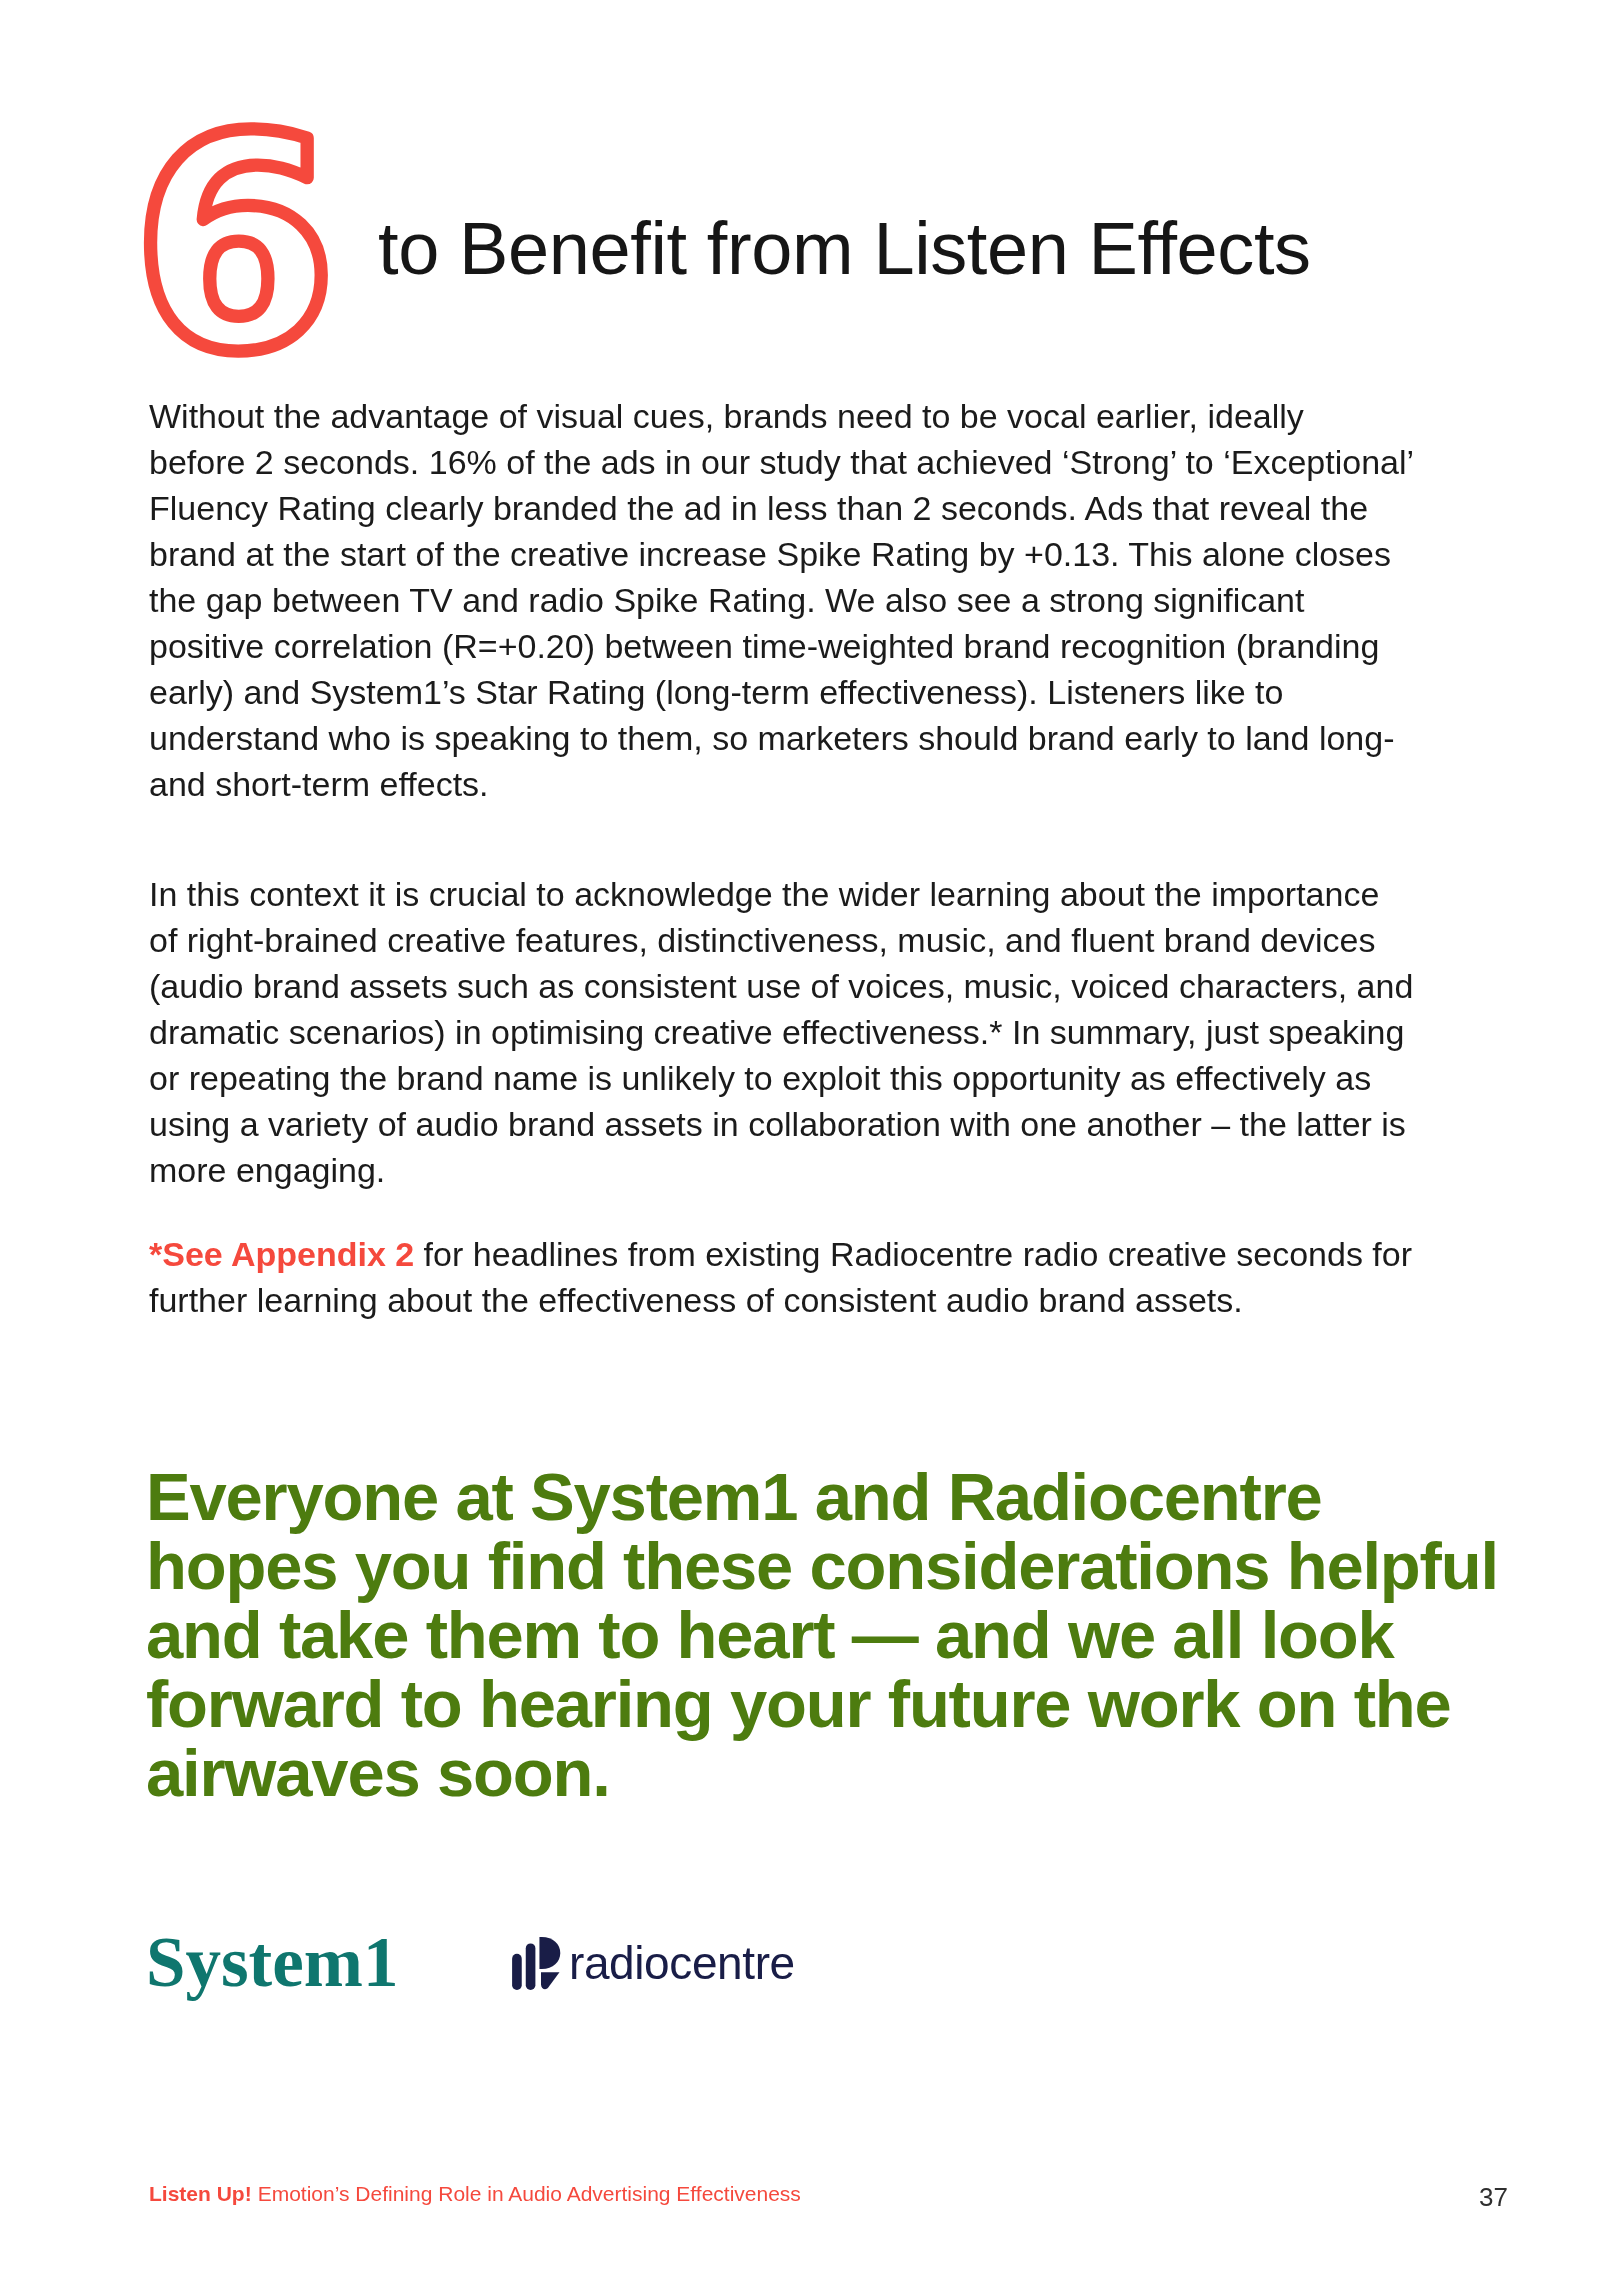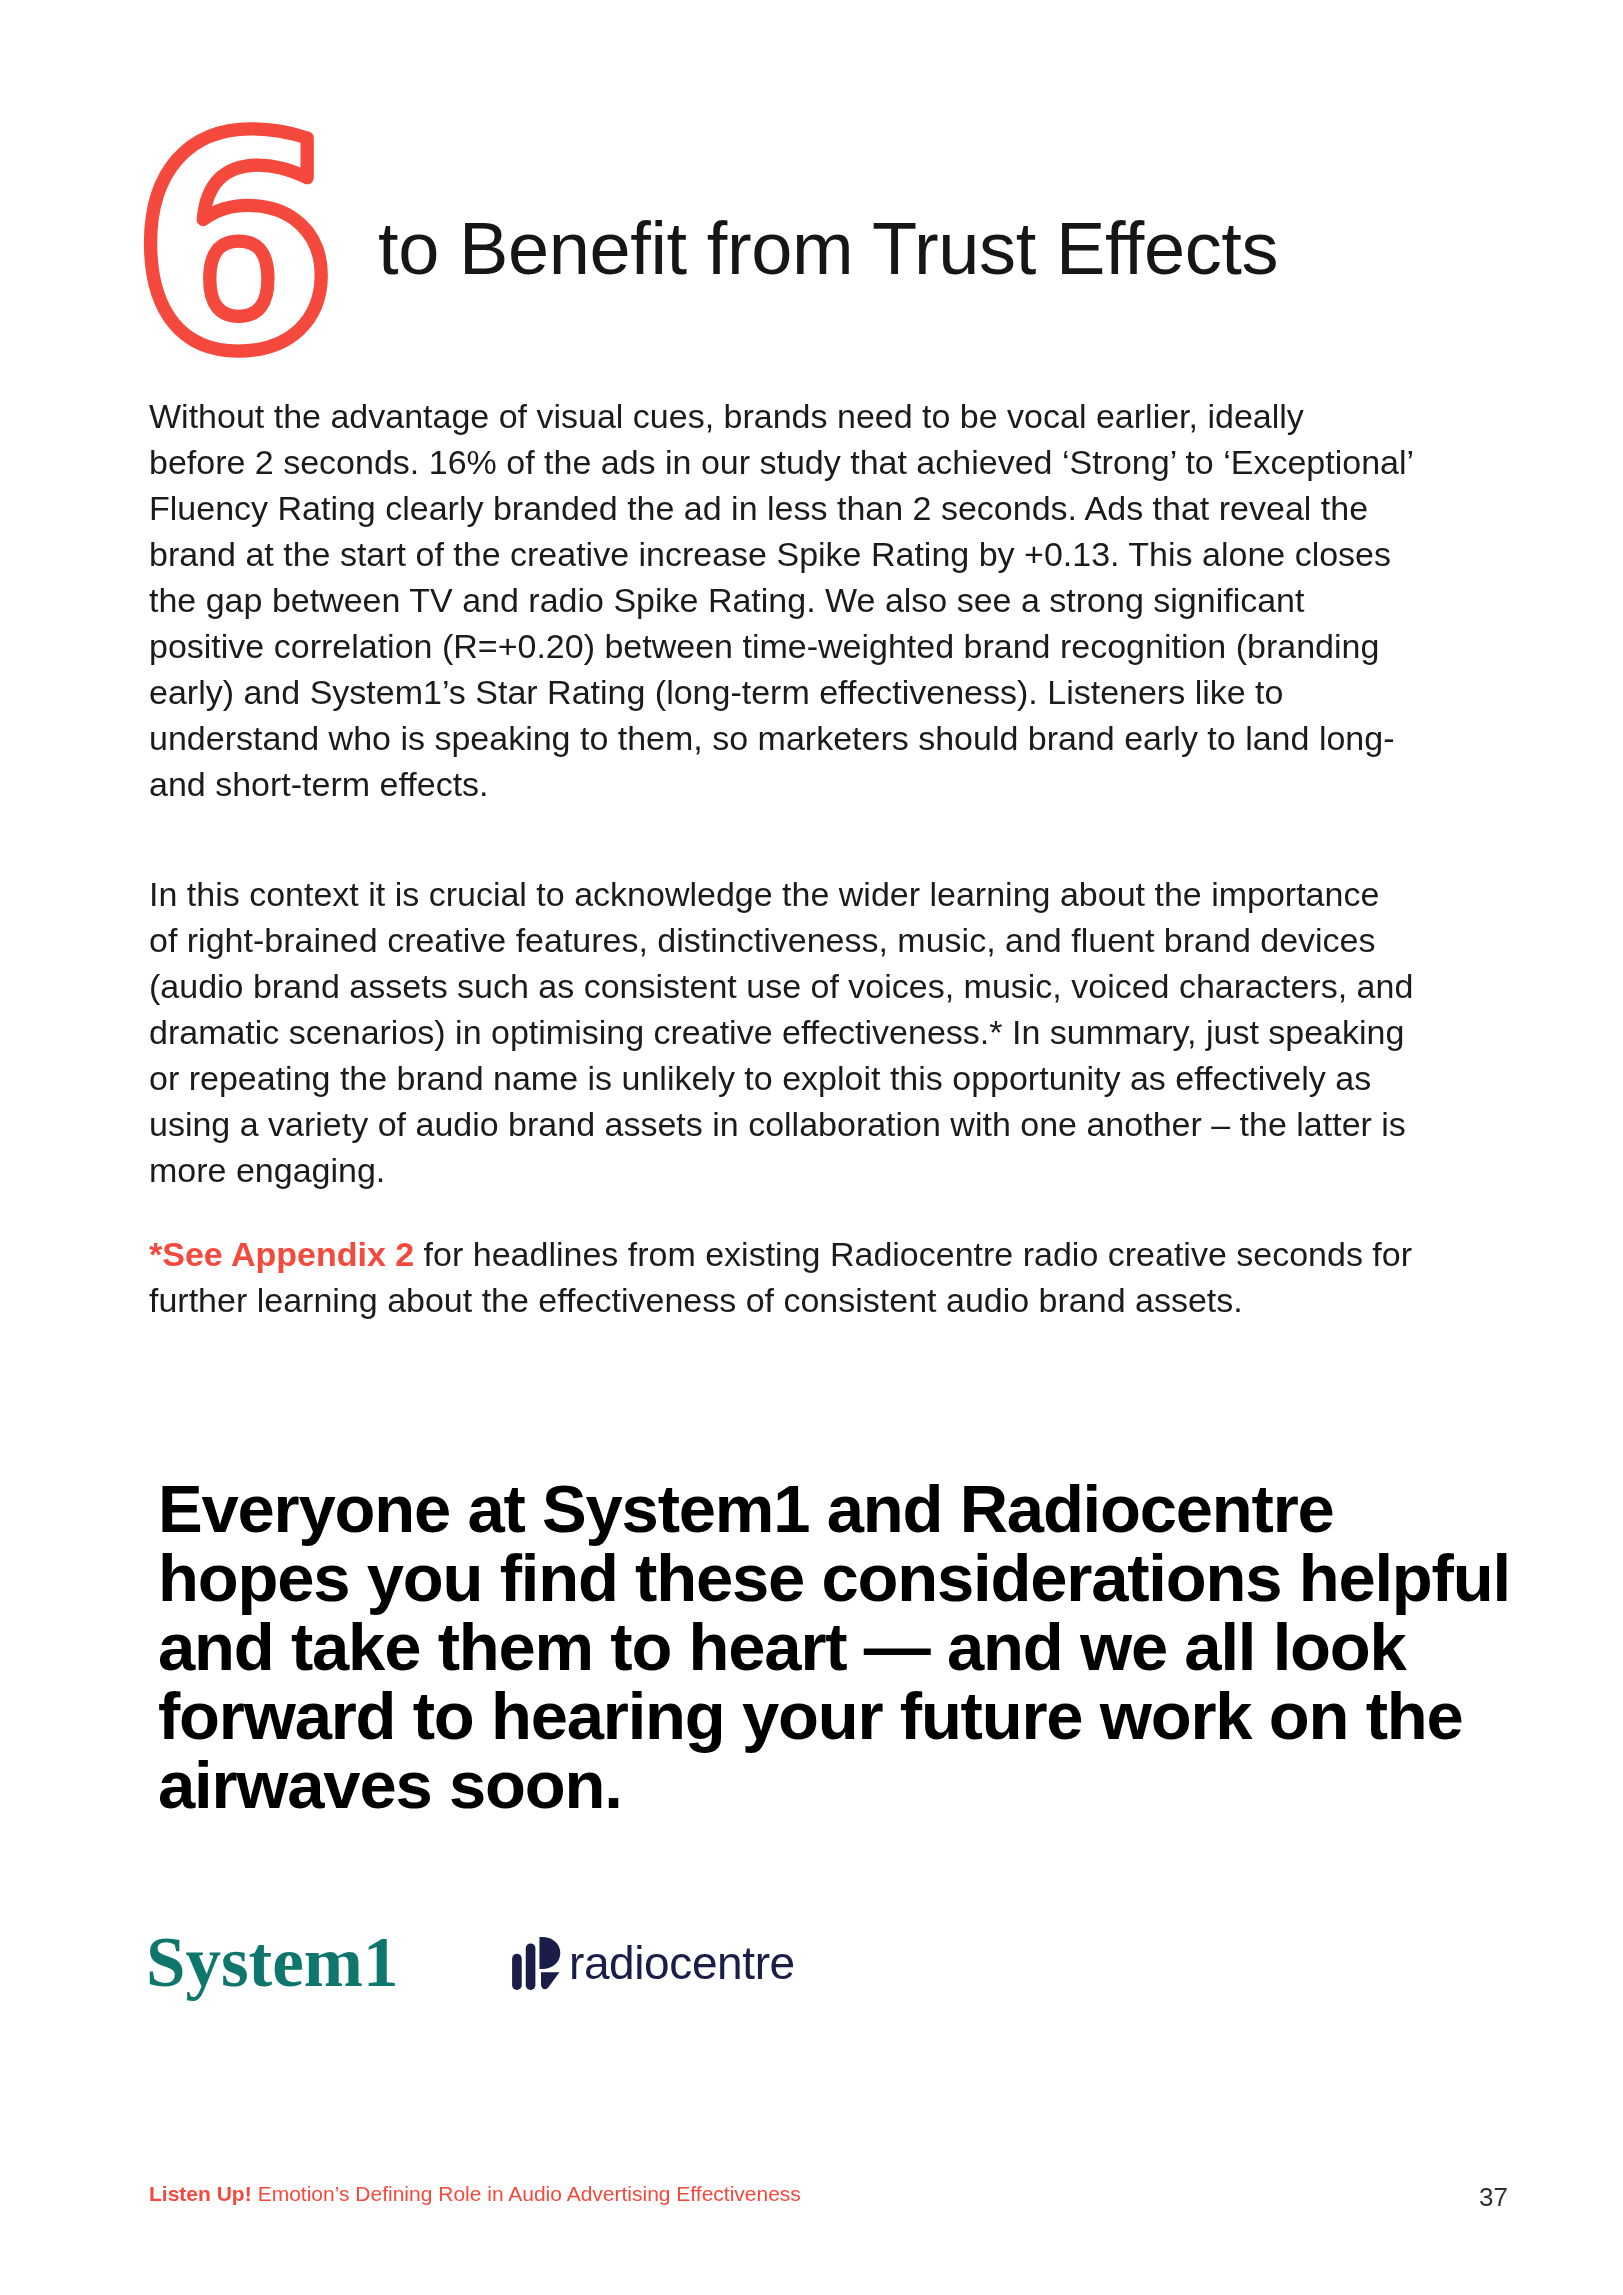--- a/index.html
+++ b/index.html
@@ -69,26 +69,26 @@
     color: #F5493D;
     font-weight: 700;
   }
 
   
   .closing-statement {
     position: absolute;
     left: 146px;
     top: 1462px;
     width: 1414px;
-    margin: 12px;
+    margin: 0;
     font-size: 67px;
     line-height: 69px;
     font-weight: 800;
     letter-spacing: -1.2px;
-    color: #000000;
+    color: #4d7c0f;
     white-space: pre-line;
   }
 
   
   .system1-logo {
     position: absolute;
     left: 146px;
     top: 1922px;
     font-family: "Liberation Serif", serif;
     font-weight: 700;
@@ -139,21 +139,21 @@
 </head>
 <body>
 
 <div class="page">
 
   <svg class="numeral-svg" viewBox="0 0 330 390" aria-hidden="true">
     <text x="8" y="330">6</text>
   </svg>
 
   <div class="chapter-title">
-    <div class="light-line">to Benefit from Trust Effects</div>
+    <div class="light-line">to Benefit from Listen Effects</div>
   </div>
 
   <p class="body-paragraph p1">Without the advantage of visual cues, brands need to be vocal earlier, ideally
 before 2 seconds. 16% of the ads in our study that achieved ‘Strong’ to ‘Exceptional’
 Fluency Rating clearly branded the ad in less than 2 seconds. Ads that reveal the
 brand at the start of the creative increase Spike Rating by +0.13. This alone closes
 the gap between TV and radio Spike Rating. We also see a strong significant
 positive correlation (R=+0.20) between time-weighted brand recognition (branding
 early) and System1’s Star Rating (long-term effectiveness). Listeners like to
 understand who is speaking to them, so marketers should brand early to land long-

